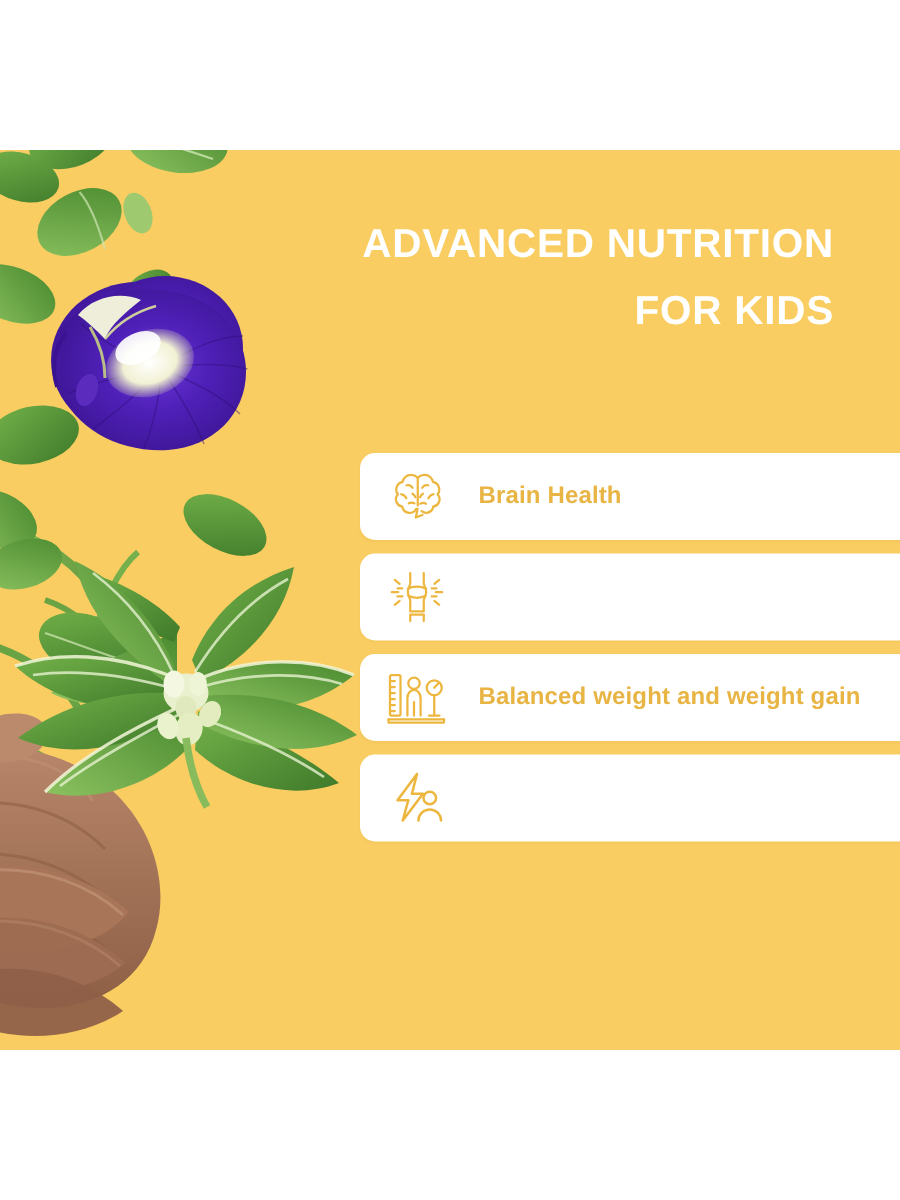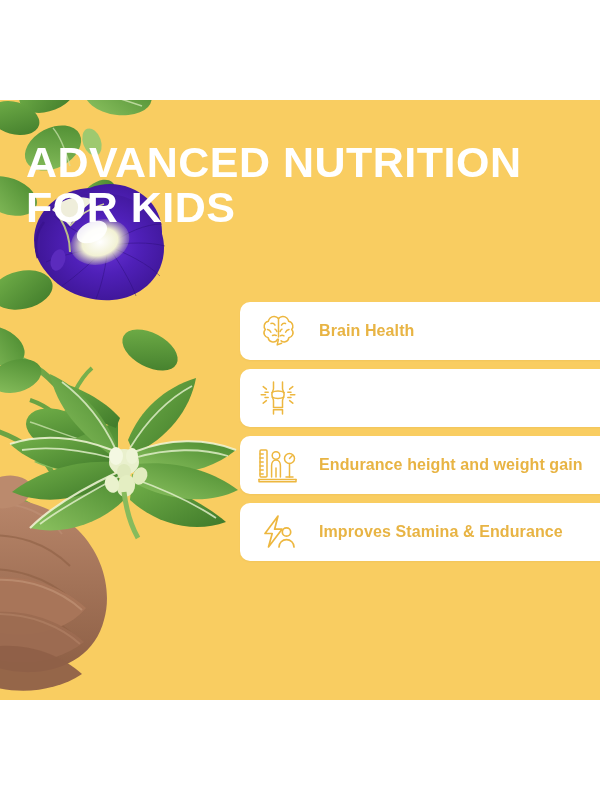--- a/index.html
+++ b/index.html
@@ -12,30 +12,31 @@
   #stage { position:relative; width:600px; height:800px; background:#ffffff; }
 
   
   .panel {
     position:absolute; left:0; top:100px; width:600px; height:600px;
     background:#f9cd61; overflow:hidden;
   }
 
   
   .heading {
-    position:absolute; left:26px; top:140px; width:520px;
+    position:absolute; left:36px; top:140px; width:520px;
     color:#ffffff;
     font-family:"Liberation Sans Narrow","Liberation Sans",sans-serif;
     font-weight:bold;
-    font-size:43px;
+    font-size:27px;
     line-height:45px;
     letter-spacing:0.5px;
     text-transform:uppercase;
     white-space:pre-line;
     z-index:6;
+    text-align:right;
   }
 
   
   .cards { position:absolute; left:240px; top:302px; width:380px; z-index:5; }
   .card {
     position:relative;
     height:58px;
     margin-bottom:9px;
     background:#ffffff;
     border-radius:10px;
@@ -293,29 +294,28 @@
 
           <circle cx="32.5" cy="12.5" r="5"></circle>
           <path d="M32.5 12.5l2.6-2.8"></path>
           <path d="M32.5 17.5V31"></path>
           <path d="M29 31h7"></path>
 
           <path d="M2 33.5h37"></path>
           <path d="M2 33.5v2.2h37v-2.2"></path>
         </svg>
       </span>
-      <span class="card-label">Endurance height and weight gain</span>
+      <span class="card-label">Balanced weight and weight gain</span>
     </div>
 
     <div class="card">
       <span class="card-icon">
         <svg width="40" height="38" viewBox="0 0 40 38" fill="none" stroke="#edb73f" stroke-width="1.7" stroke-linecap="round" stroke-linejoin="round">
           <path d="M20 3L7 20.5h7.2L10.5 34 24 16.2h-7.4L20 3z"></path>
           <circle cx="28.5" cy="19" r="4.2"></circle>
           <path d="M21 34c0-4.1 3.4-7.4 7.5-7.4S36 29.9 36 34"></path>
         </svg>
       </span>
-      <span class="card-label">Improves Stamina &amp; Endurance</span>
     </div>
 
   </div>
 
 </div>
 
 </body></html>

